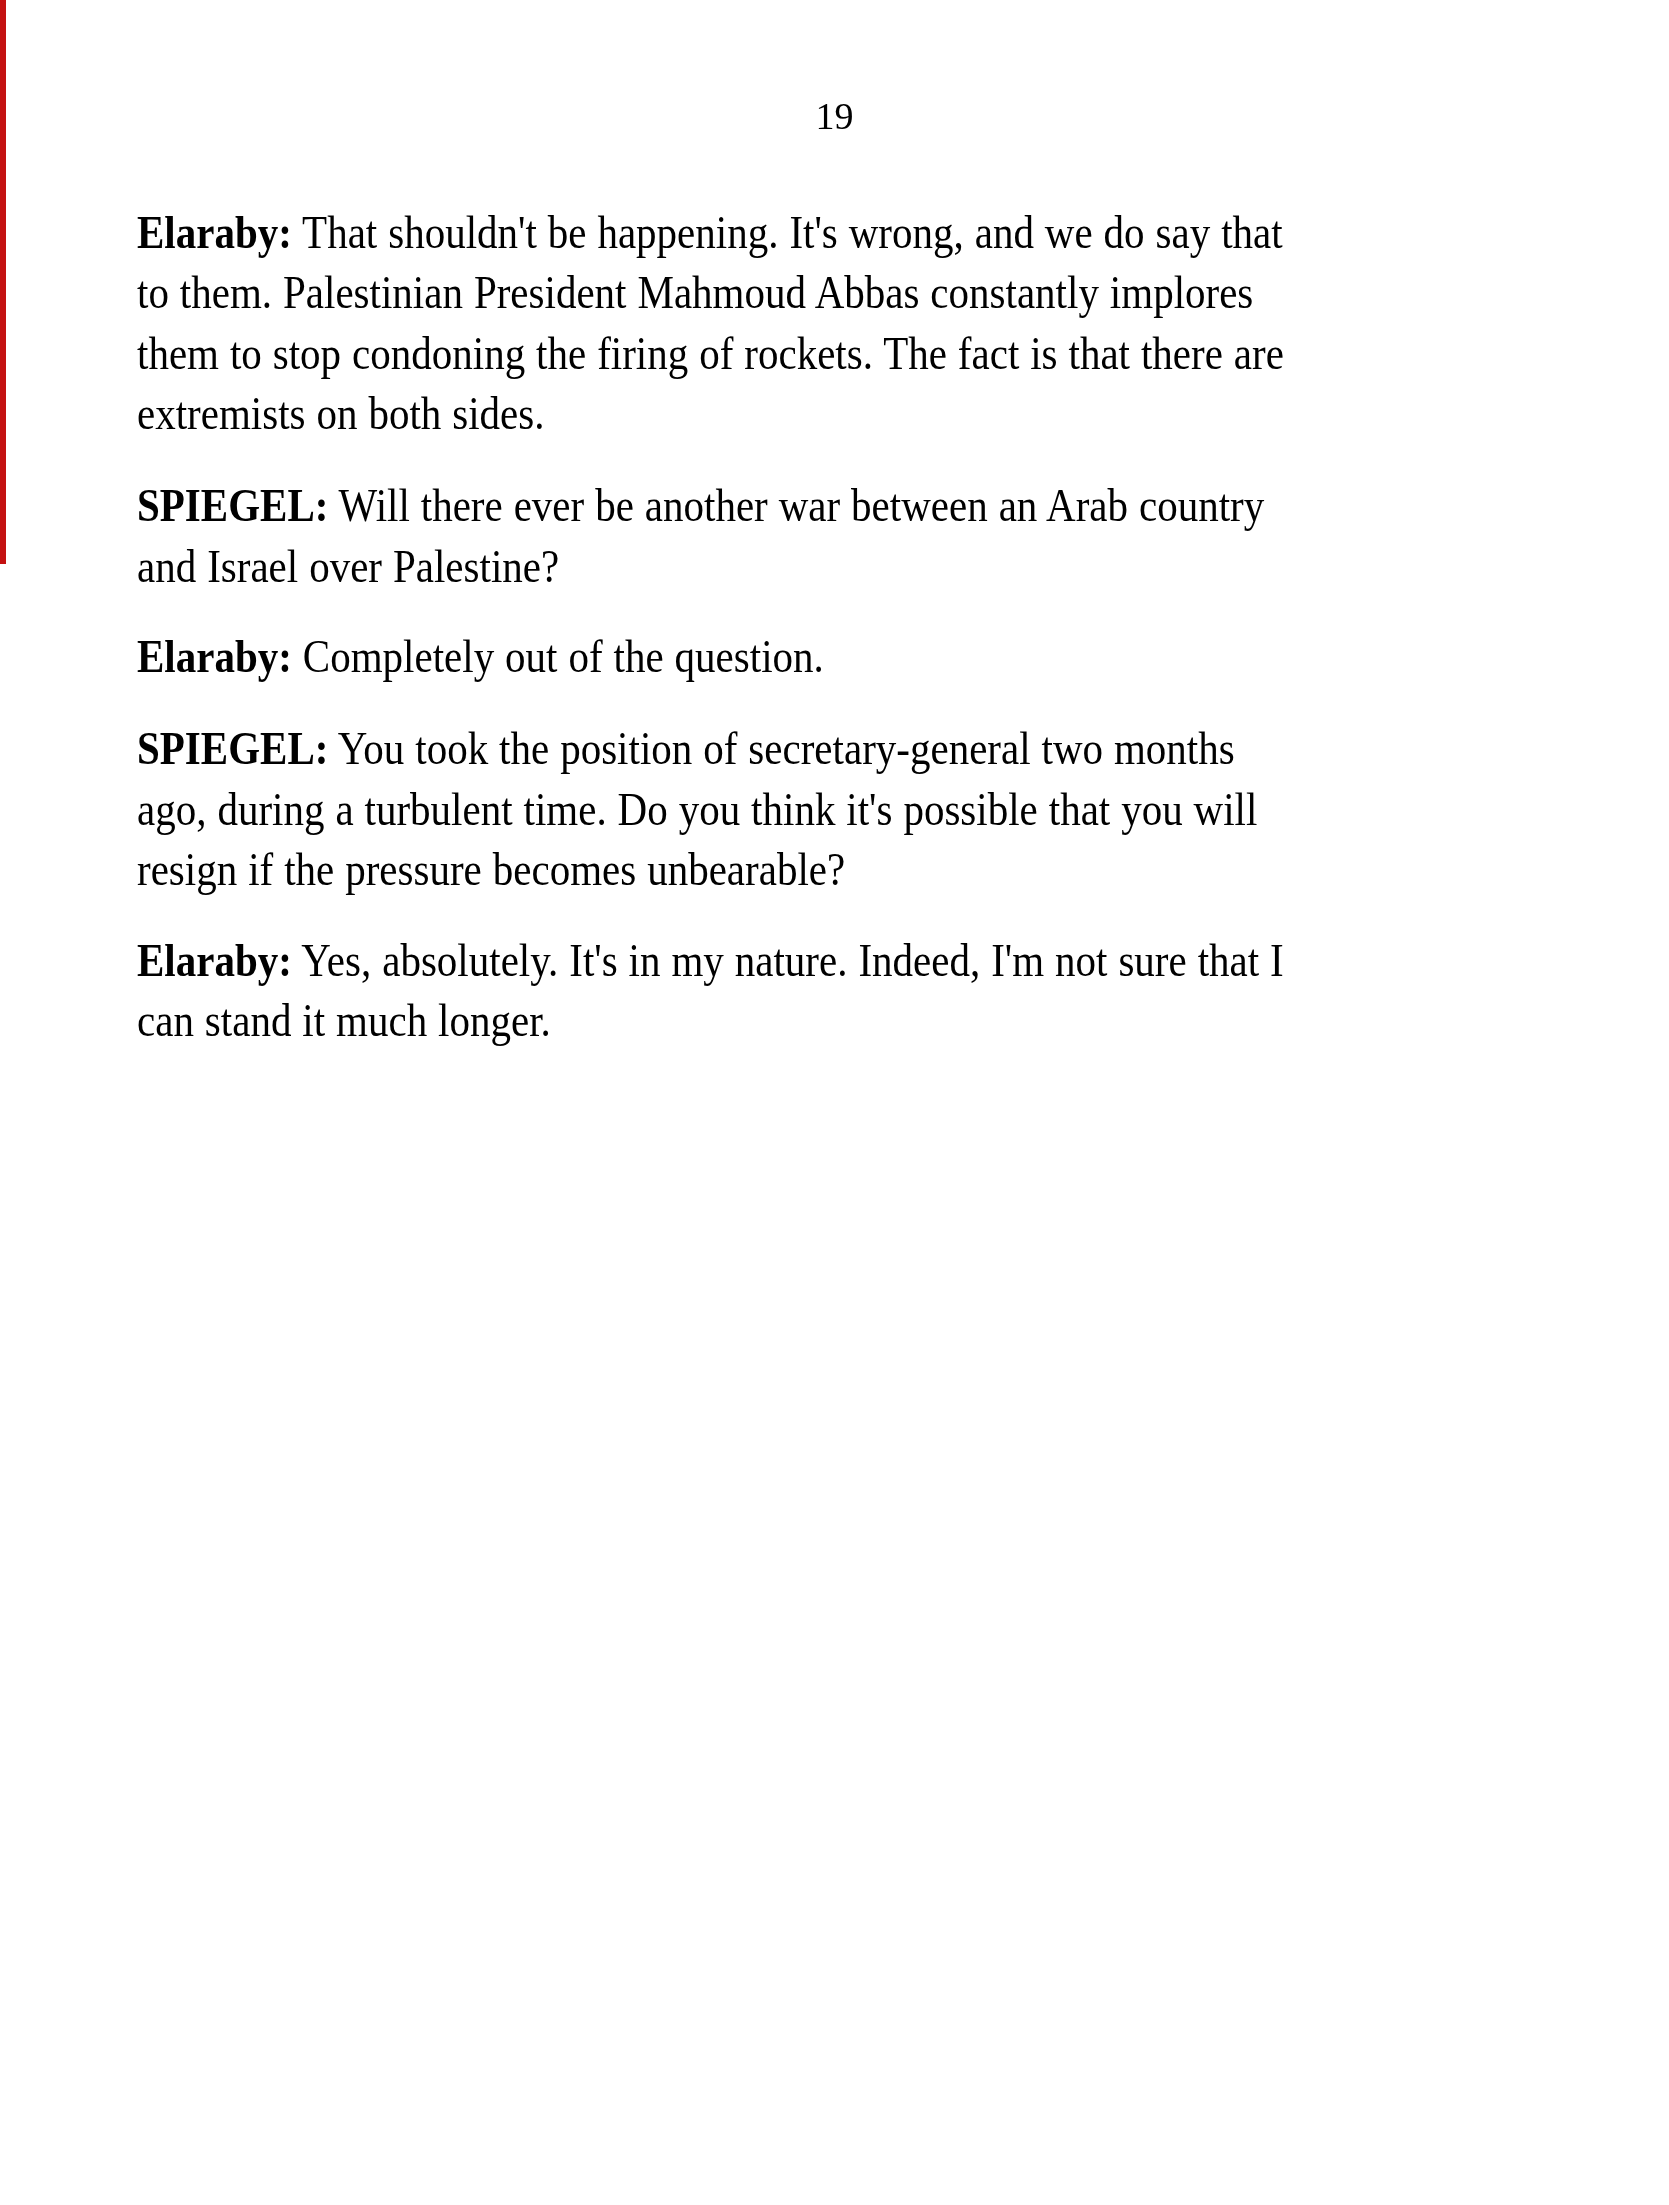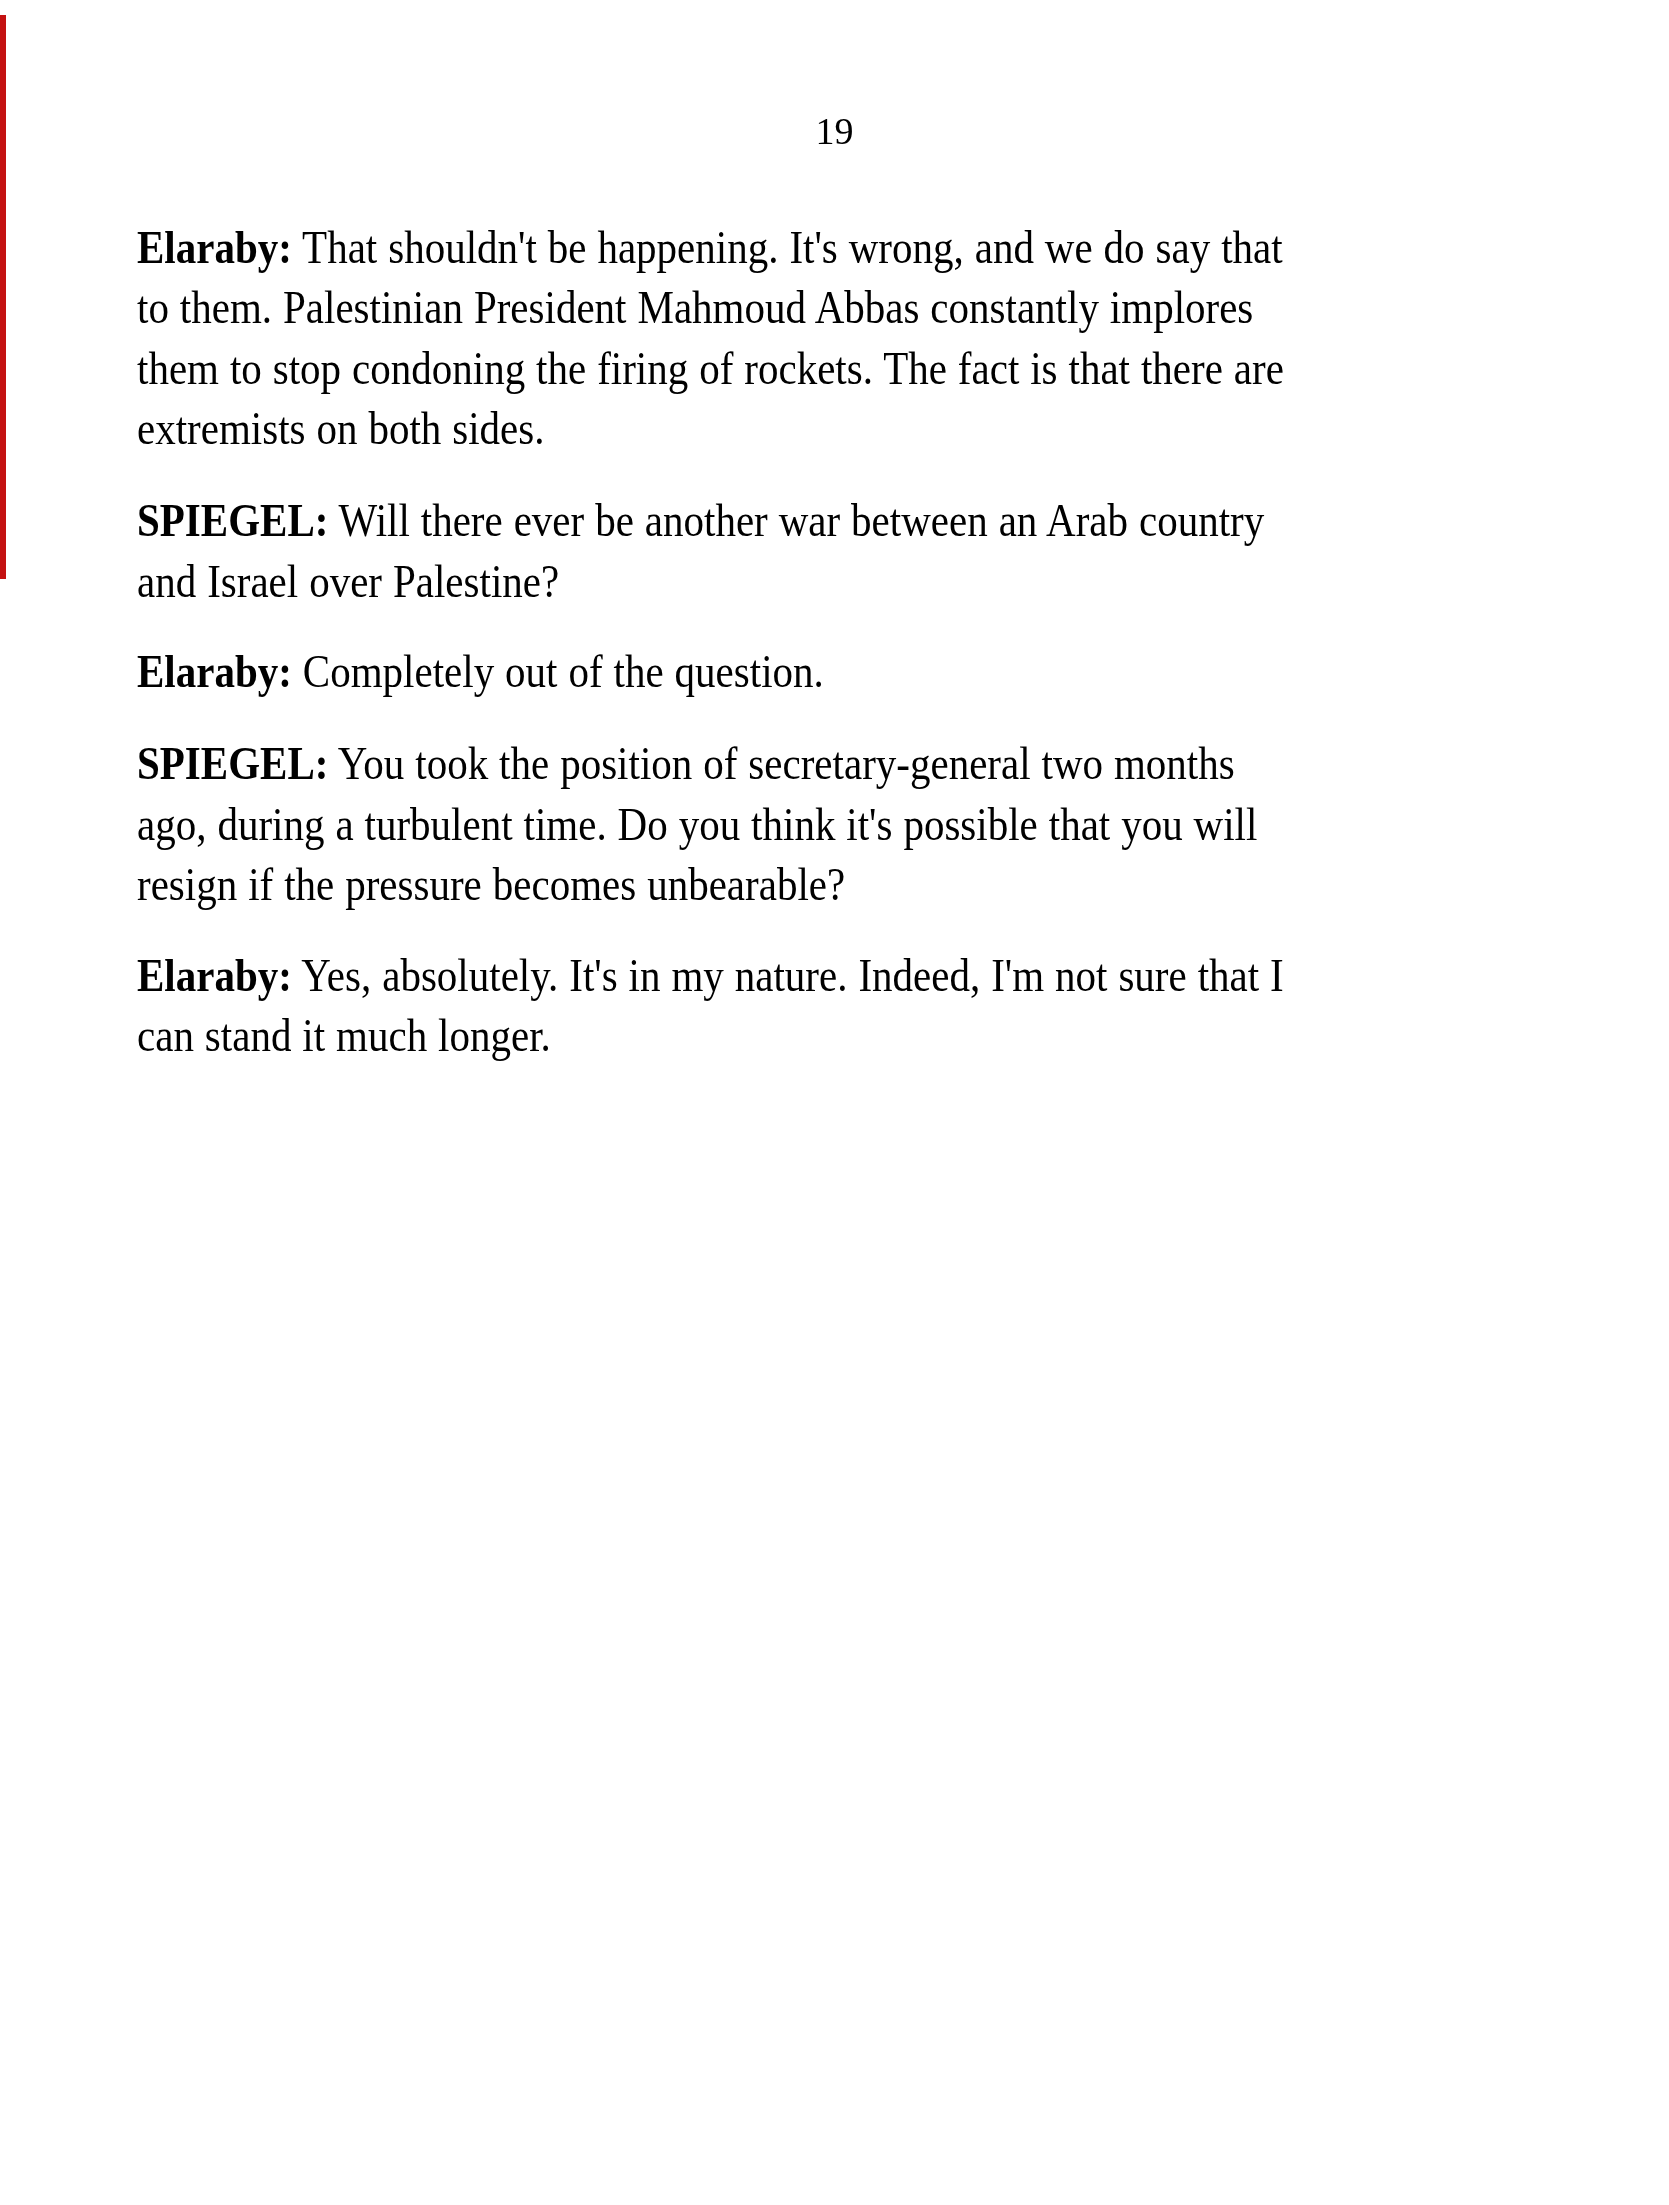--- a/index.html
+++ b/index.html
@@ -8,21 +8,20 @@
     background: #ffffff;
   }
   .page {
     position: relative;
     width: 1669px;
     height: 1806px;
     background: #ffffff;
     overflow: hidden;
     font-family: "Liberation Serif", "DejaVu Serif", serif;
     color: #000000;
-    margin-top: 15px;
   }
   .red-bar {
     position: absolute;
     left: 0;
     top: 0;
     width: 5.9px;
     height: 564px;
   }
   .page-number {
     position: absolute;

